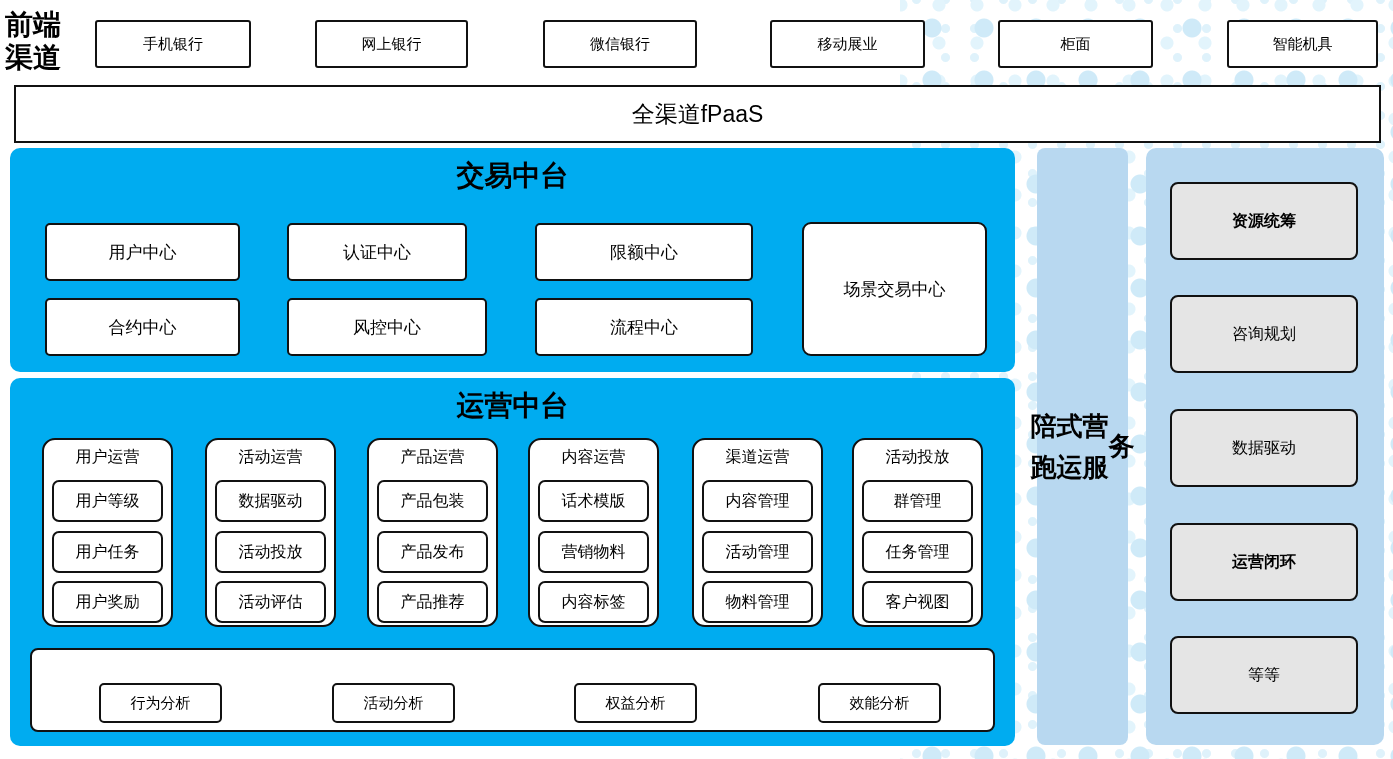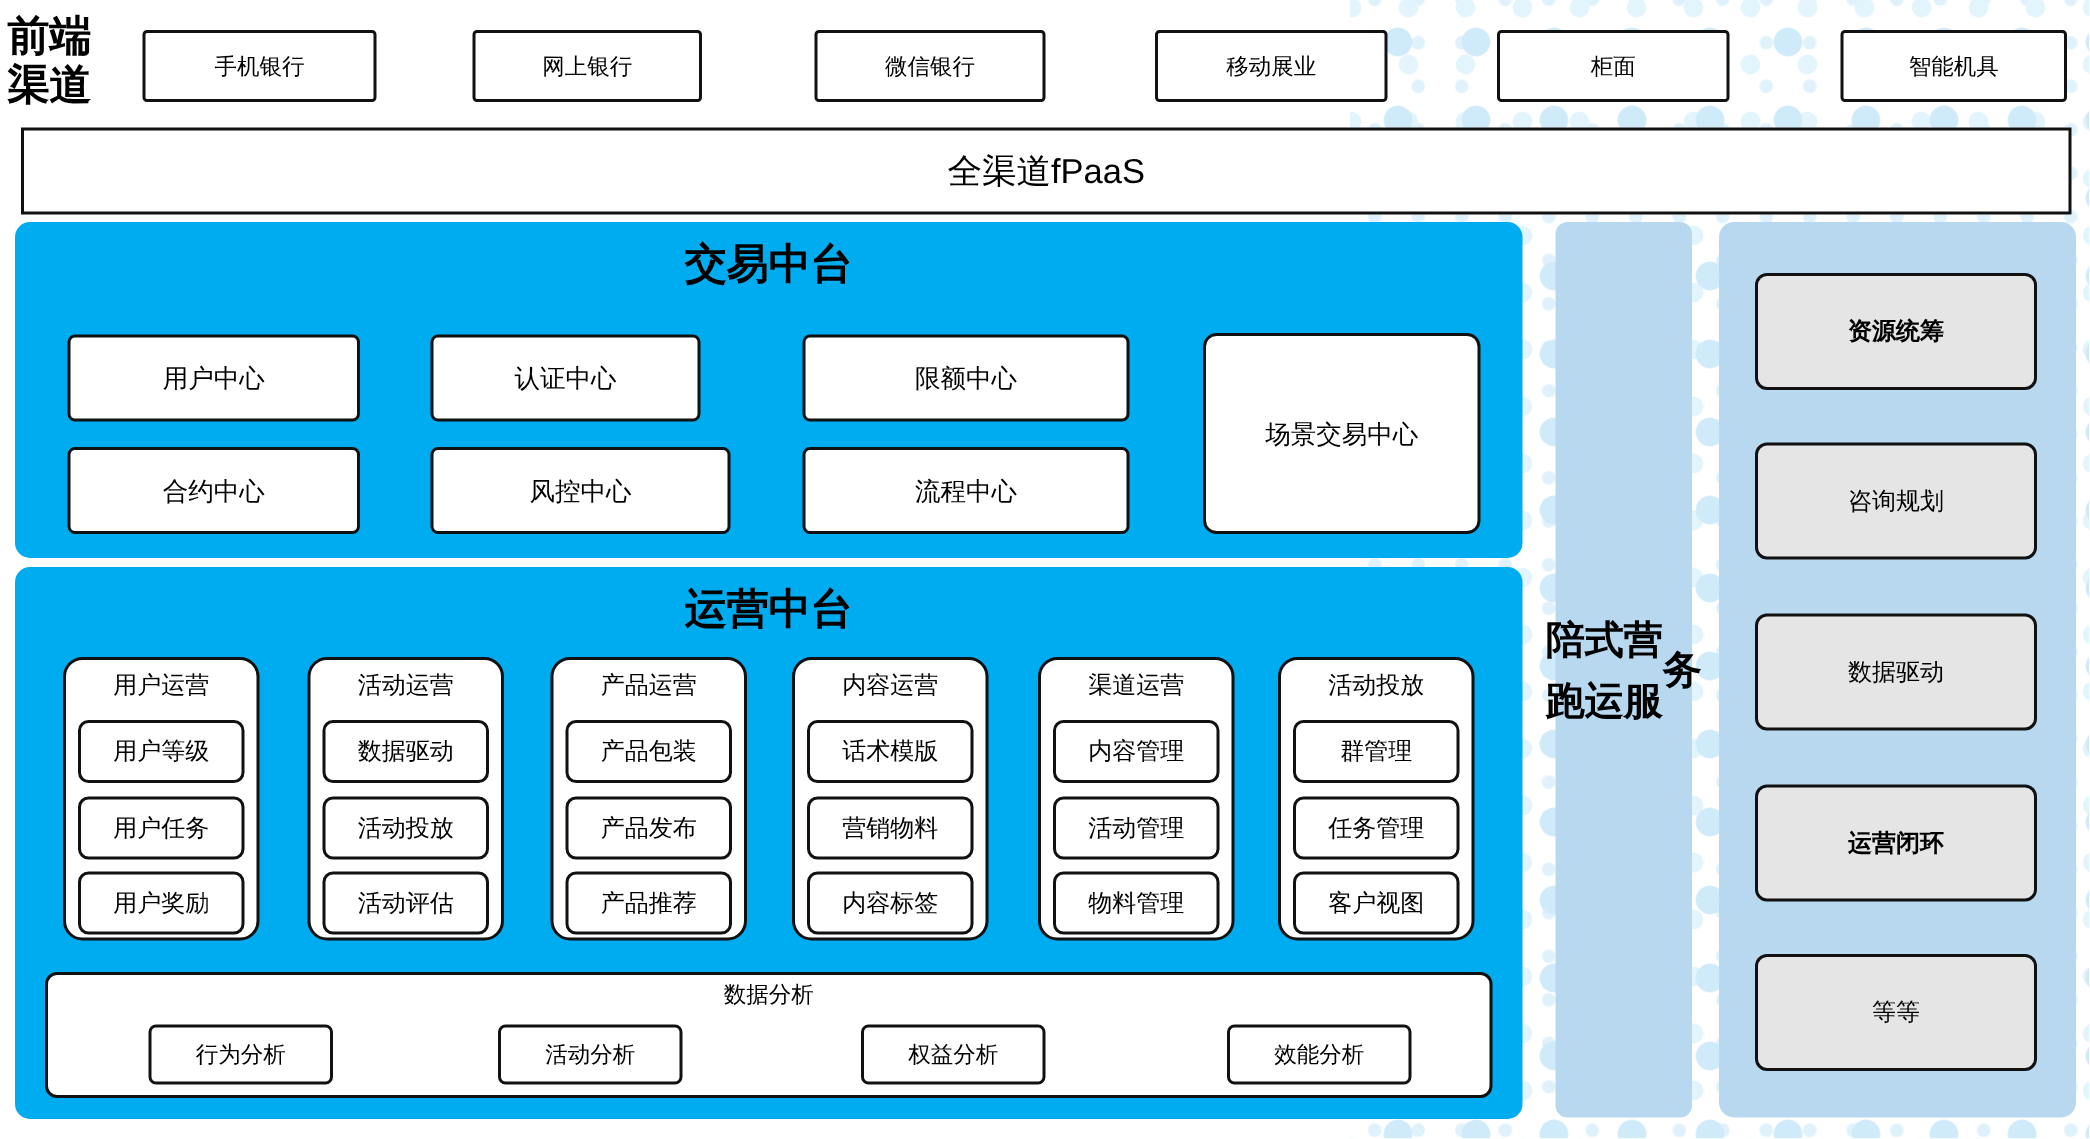--- a/index.html
+++ b/index.html
@@ -283,21 +283,20 @@
         </div>
       <div class="group-item gi-1">
           <span>任务管理</span>
         </div>
       <div class="group-item gi-2">
           <span>客户视图</span>
         </div>
     </div>
 
     <div class="data-analysis">
-      <div class="da-title">数据分析</div>
       <div class="da-box" style="left:67px;">
           <span>行为分析</span>
         </div>
       <div class="da-box" style="left:300px;">
           <span>活动分析</span>
         </div>
       <div class="da-box" style="left:542px;">
           <span>权益分析</span>
         </div>
       <div class="da-box" style="left:786px;">

